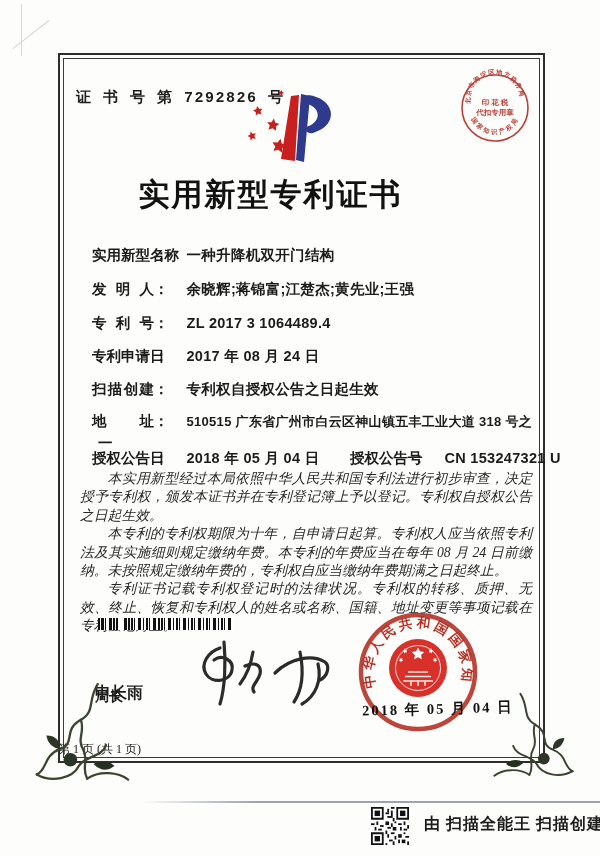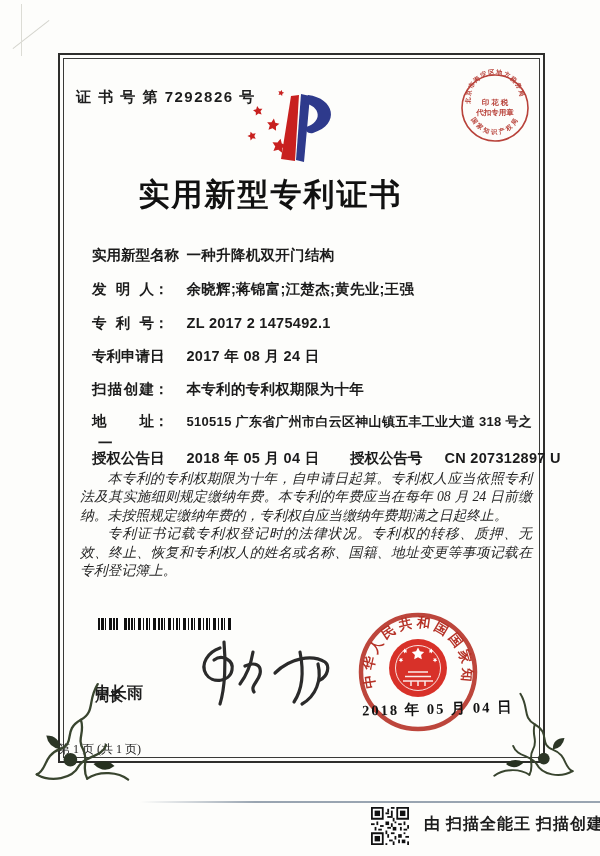--- a/index.html
+++ b/index.html
@@ -14,21 +14,21 @@
   
   .edge-a{left:8px;top:34px;width:46px;height:1px;background:#d4d4cd;transform:rotate(-38deg);}
   .edge-b{left:21px;top:4px;width:1px;height:52px;background:#dcdcd5;}
   .faint-line{left:140px;top:801px;width:460px;height:2px;
     background:linear-gradient(90deg,rgba(140,152,168,0),rgba(120,135,152,.75) 25%,rgba(120,135,152,.75));}
 
   
   .frame-outer{left:58px;top:53px;width:487px;height:710px;border:2.5px solid #2e2e2c;box-sizing:border-box;z-index:1;}
   .frame-inner{left:3px;top:3px;right:3px;bottom:3px;border:1px solid #3a3a38;position:absolute;}
 
-  .certno{left:76px;top:88px;font-family:Liberation Sans, sans-serif;font-size:15px;font-weight:600;letter-spacing:1.5px;z-index:2;}
+  .certno{left:76px;top:88px;font-family:Liberation Mono, monospace;font-size:15px;font-weight:600;letter-spacing:1.5px;z-index:2;}
 
   .logo{left:238px;top:84px;z-index:2;}
 
   .title{left:58px;top:174px;width:425px;text-align:center;
     font-family:"Liberation Serif",serif;font-size:31px;font-weight:700;letter-spacing:2px;color:#111;z-index:2;}
 
   
   .fields{left:92px;top:0;width:460px;z-index:2;}
   .frow{position:absolute;white-space:nowrap;font-size:14.5px;font-weight:700;color:#1b1b1b;}
   .flabel{display:inline-block;width:62px;text-align:justify;text-align-last:justify;}
@@ -102,41 +102,42 @@
 <div class="abs title">实用新型专利证书</div>
 
 <div class="abs fields">
   <div class="frow" style="top:246px">
     <span class="flabel">实用新型名称</span><span class="colon">：</span><span class="fvalue">一种升降机双开门结构</span>
   </div>
   <div class="frow" style="top:280px">
     <span class="flabel">发明人</span><span class="colon">：</span><span class="fvalue">余晓辉;蒋锦富;江楚杰;黄先业;王强</span>
   </div>
   <div class="frow" style="top:314px">
-    <span class="flabel">专利号</span><span class="colon">：</span><span class="fvalue">ZL 2017 2 1475492.1</span>
+    <span class="flabel">专利号</span><span class="colon">：</span><span class="fvalue">ZL 2017 3 1064489.4</span>
   </div>
   <div class="frow" style="top:347px">
     <span class="flabel">专利申请日</span><span class="colon">：</span><span class="fvalue">2017 年 08 月 24 日</span>
   </div>
   <div class="frow" style="top:380px">
-    <span class="flabel">扫描创建</span><span class="colon">：</span><span class="fvalue">本专利的专利权期限为十年</span>
+    <span class="flabel">扫描创建</span><span class="colon">：</span><span class="fvalue">专利权自授权公告之日起生效</span>
   </div>
   <div class="frow" style="top:412px">
     <span class="flabel">地址</span><span class="colon">：</span><span class="fvalue" style="font-size:13px">510515 广东省广州市白云区神山镇五丰工业大道 318 号之</span>
   </div>
   <div class="addr2">一</div>
   <div class="frow" style="top:449px">
     <span class="flabel">授权公告日</span><span class="colon">：</span><span class="fvalue">2018 年 05 月 04 日</span>
     <span class="grant-no">
-      <span class="flabel">授权公告号</span><span class="colon">：</span><span class="fvalue">CN 207312897 U</span>
+      <span class="flabel">授权公告号</span><span class="colon">：</span><span class="fvalue">CN 153247321 U</span>
     </span>
   </div>
 </div>
 
 <div class="abs body-text">
+  <p>本实用新型经过本局依照中华人民共和国专利法进行初步审查，决定授予专利权，颁发本证书并在专利登记簿上予以登记。专利权自授权公告之日起生效。</p>
   <p>本专利的专利权期限为十年，自申请日起算。专利权人应当依照专利法及其实施细则规定缴纳年费。本专利的年费应当在每年 08 月 24 日前缴纳。未按照规定缴纳年费的，专利权自应当缴纳年费期满之日起终止。</p>
   <p>专利证书记载专利权登记时的法律状况。专利权的转移、质押、无效、终止、恢复和专利权人的姓名或名称、国籍、地址变更等事项记载在专利登记簿上。</p>
 </div>
 
 <div class="abs barcode"></div>
 
 <div class="abs sig-title">局长</div>
 <div class="abs sig-name">申长雨</div>
 
 <svg class="abs signature" width="190" height="90" viewBox="0 0 190 90">

